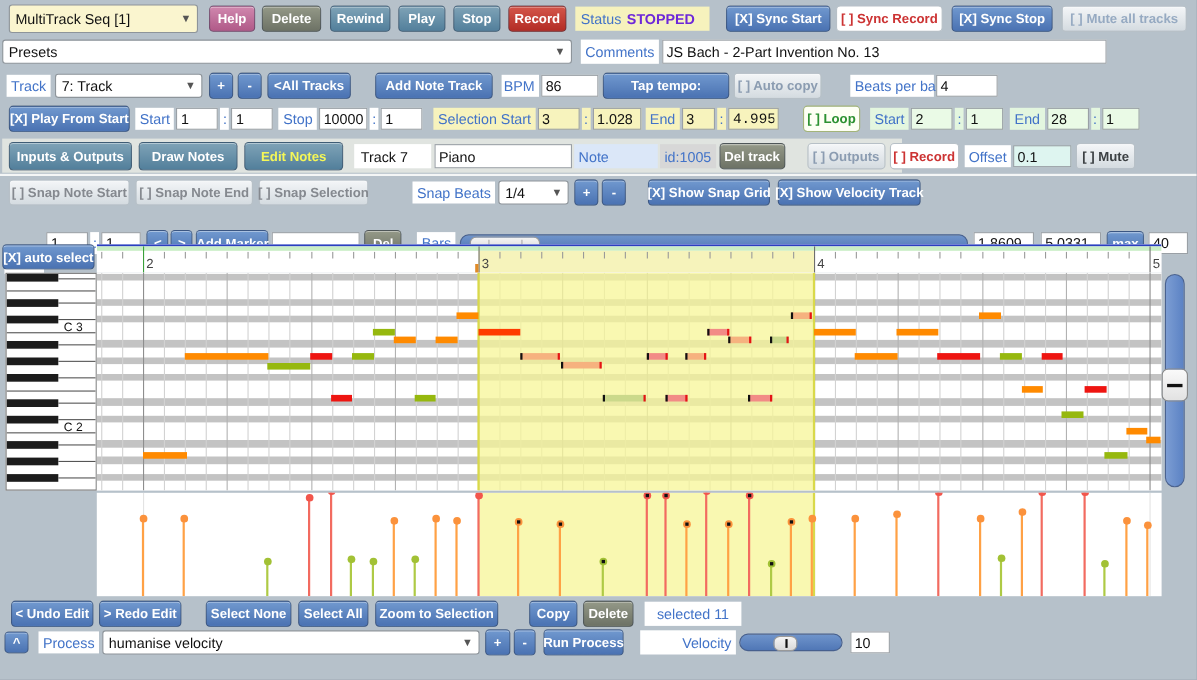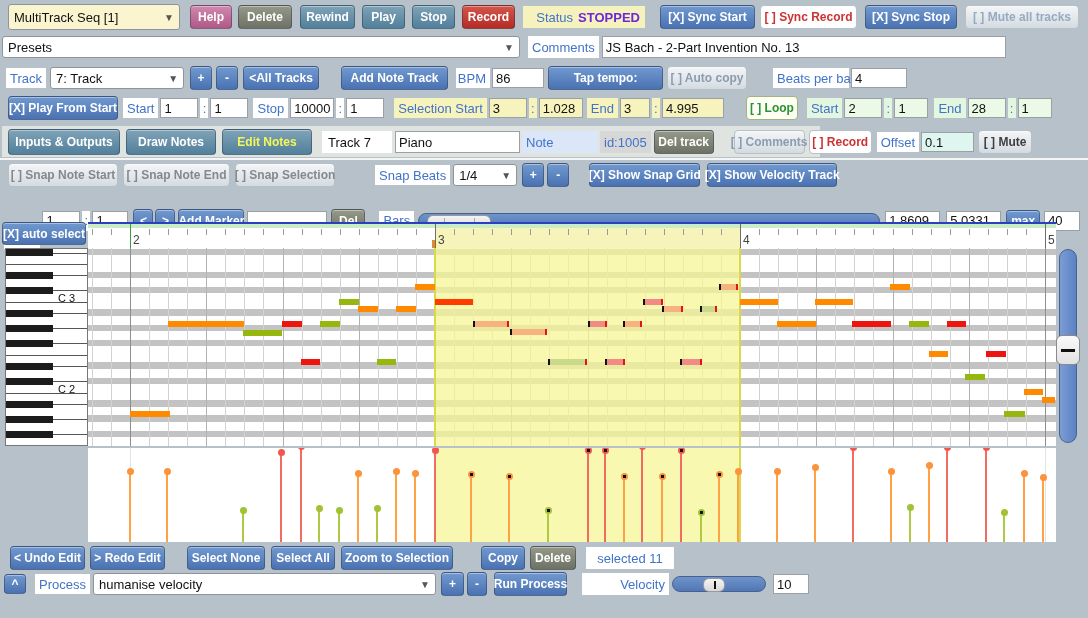--- a/index.html
+++ b/index.html
@@ -71,21 +71,21 @@
     <div class="selbox" style="margin-left:8px;width:172px;height:26px;background:#faf5cf;">
       <span>MultiTrack Seq [1]</span>
       <span class="arrow">▼</span>
     </div>
     <div class="btn pink" style="margin-left:10px;width:42px;">Help</div>
     <div class="btn grayb" style="margin-left:6px;width:54px;">Delete</div>
     <div class="btn teal" style="margin-left:8px;width:55px;">Rewind</div>
     <div class="btn teal" style="margin-left:7px;width:43px;">Play</div>
     <div class="btn teal" style="margin-left:7px;width:43px;">Stop</div>
     <div class="btn redb" style="margin-left:7px;width:53px;">Record</div>
-    <div class="statusbox" style="margin-left:8px;width:112px;justify-content:flex-end;">
+    <div class="statusbox" style="margin-left:8px;width:112px;">
       <span style="color:#4273c8;">Status</span>
       <span style="color:#6d28d9;font-weight:bold;margin-left:5px;">STOPPED</span>
     </div>
     <div class="btn blue" style="margin-left:15px;width:95px;">[X] Sync Start</div>
     <div class="btn whitered" style="margin-left:5px;width:97px;">[ ] Sync Record</div>
     <div class="btn blue" style="margin-left:8px;width:92px;">[X] Sync Stop</div>
     <div class="btn lightb" style="margin-left:8px;width:114px;color:#96aac2;">[ ] Mute all tracks</div>
   </div>
 
   <div class="row" style="top:36px;">
@@ -125,21 +125,21 @@
     <input class="inp" style="margin-left: 2px; width: 44px;" value="10000">
     <div class="colon" style="margin-left:2px;">:</div>
     <input class="inp" style="margin-left: 2px; width: 38px;" value="1">
     <div class="chip yel" style="margin-left:10px;">Selection Start</div>
     <input class="inp yel" style="margin-left: 2px; width: 38px;" value="3">
     <div class="colon yel" style="margin-left:2px;">:</div>
     <input class="inp yel" style="margin-left: 2px; width: 44px;" value="1.028">
     <div class="chip yel" style="margin-left:4px;">End</div>
     <input class="inp yel" style="margin-left: 2px; width: 30px;" value="3">
     <div class="colon yel" style="margin-left:2px;">:</div>
-    <input class="inp yel" style="margin-left: 2px; width: 62px;" value="4.995">
+    <input class="inp yel" style="margin-left: 2px; width: 46px; font-family: Liberation Mono, monospace;" value="4.995">
     <div class="btn loopbtn" style="margin-left:22px;width:52px;">[ ] Loop</div>
     <div class="chip grn" style="margin-left:9px;">Start</div>
     <input class="inp grn" style="margin-left: 2px; width: 38px;" value="2">
     <div class="colon grn" style="margin-left:2px;">:</div>
     <input class="inp grn" style="margin-left: 2px; width: 34px;" value="1">
     <div class="chip grn" style="margin-left:6px;">End</div>
     <input class="inp grn" style="margin-left: 2px; width: 38px;" value="28">
     <div class="colon grn" style="margin-left:2px;">:</div>
     <input class="inp grn" style="margin-left: 2px; width: 34px;" value="1">
   </div>
@@ -147,21 +147,21 @@
   <div class="panel5"></div>
   <div class="row" style="top:129px;">
     <div class="btn teal" style="margin-left:8px;width:112px;height:26px;">Inputs &amp; Outputs</div>
     <div class="btn teal" style="margin-left:6px;width:90px;height:26px;">Draw Notes</div>
     <div class="btn teal" style="margin-left:6px;width:90px;height:26px;color:#f5f757;">Edit Notes</div>
     <div class="whitebox" style="margin-left:10px;width:70px;color:#111;padding:0 6px;">Track 7</div>
     <input class="inp" style="margin-left: 3px; width: 125px; height: 22px;" value="Piano">
     <div class="chip blue-bg" style="margin-left:2px;width:76px;height:22px;">Note</div>
     <div class="chip gray-bg" style="margin-left:2px;height:22px;">id:1005</div>
     <div class="btn grayb" style="margin-left:3px;width:60px;">Del track</div>
-    <div class="btn lightb" style="margin-left:20px;width:71px;">[ ] Comments</div>
+    <div class="btn lightb" style="margin-left:20px;width:71px;">[ ] Outputs</div>
     <div class="btn whitered" style="margin-left:4px;width:63px;">[ ] Record</div>
     <div class="chip" style="margin-left:5px;">Offset</div>
     <input class="inp cyan" style="margin-left: 2px; width: 53px;" value="0.1">
     <div class="btn lightb darktext" style="margin-left:4px;width:54px;">[ ] Mute</div>
   </div>
   <div class="hrwhite"></div>
 
   <div class="row" style="top:163px;">
     <div class="btn lightb graytext" style="margin-left:8px;width:110px;">[ ] Snap Note Start</div>
     <div class="btn lightb graytext" style="margin-left:5px;width:107px;">[ ] Snap Note End</div>

